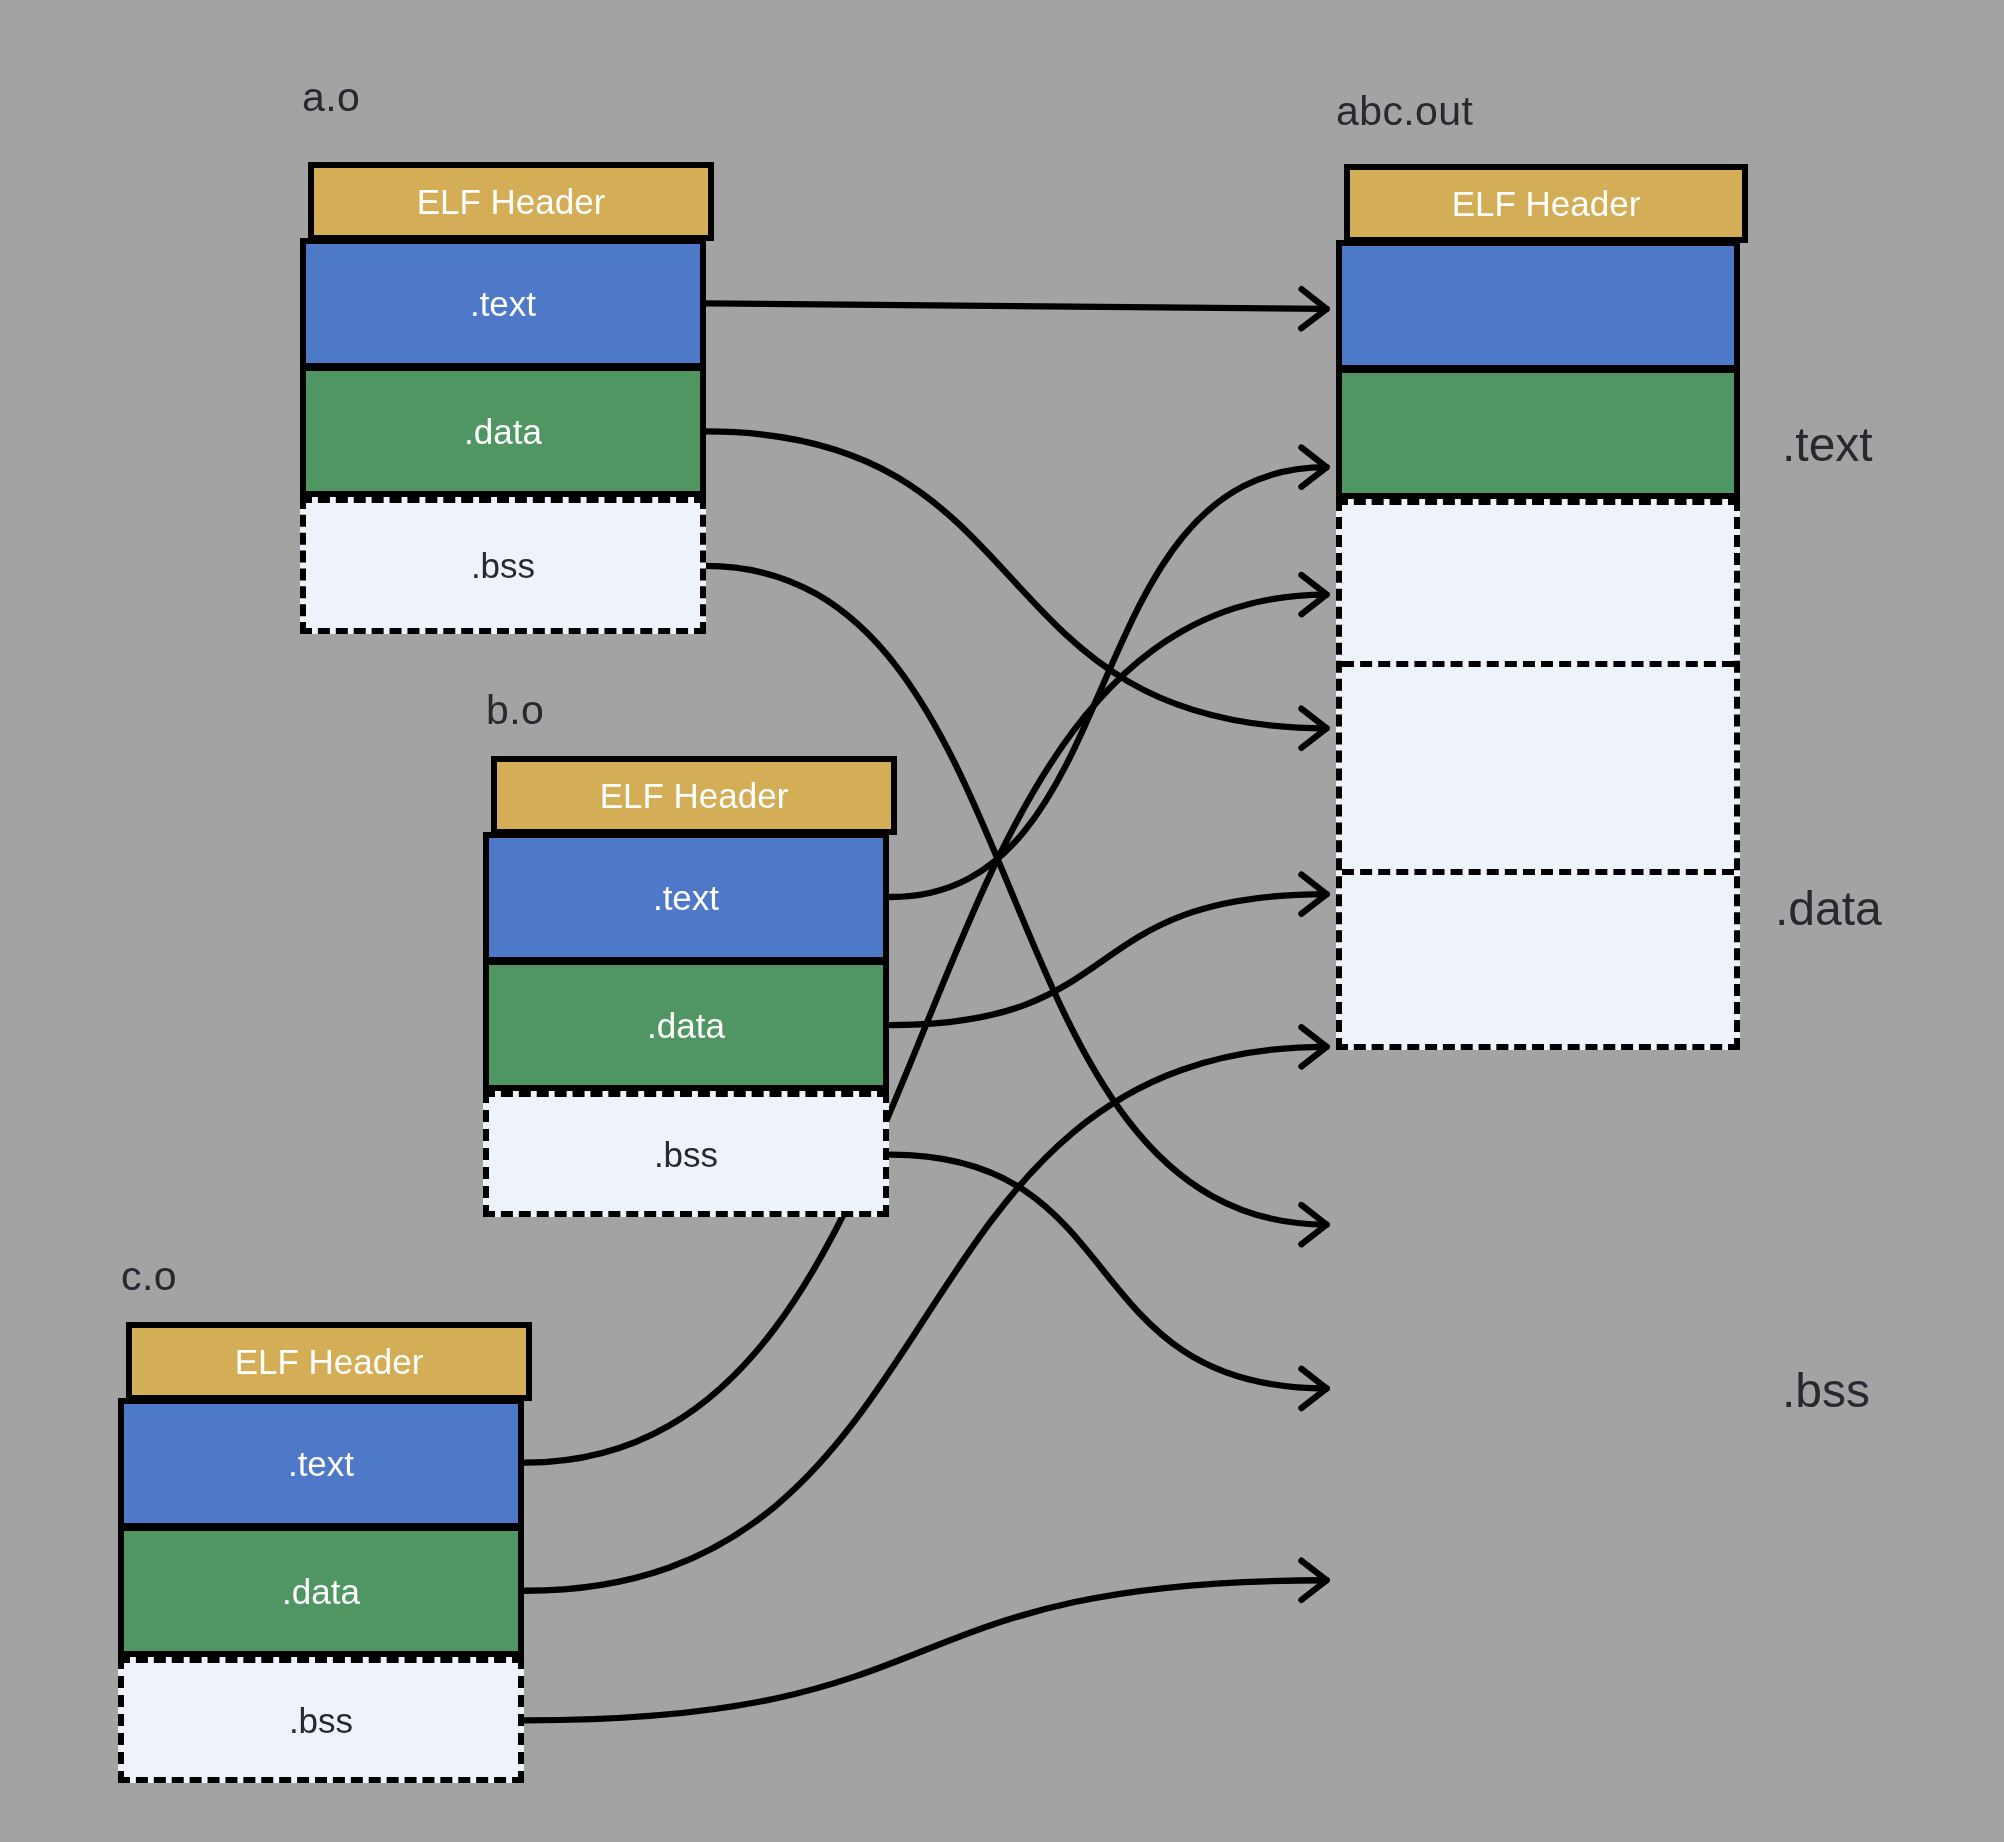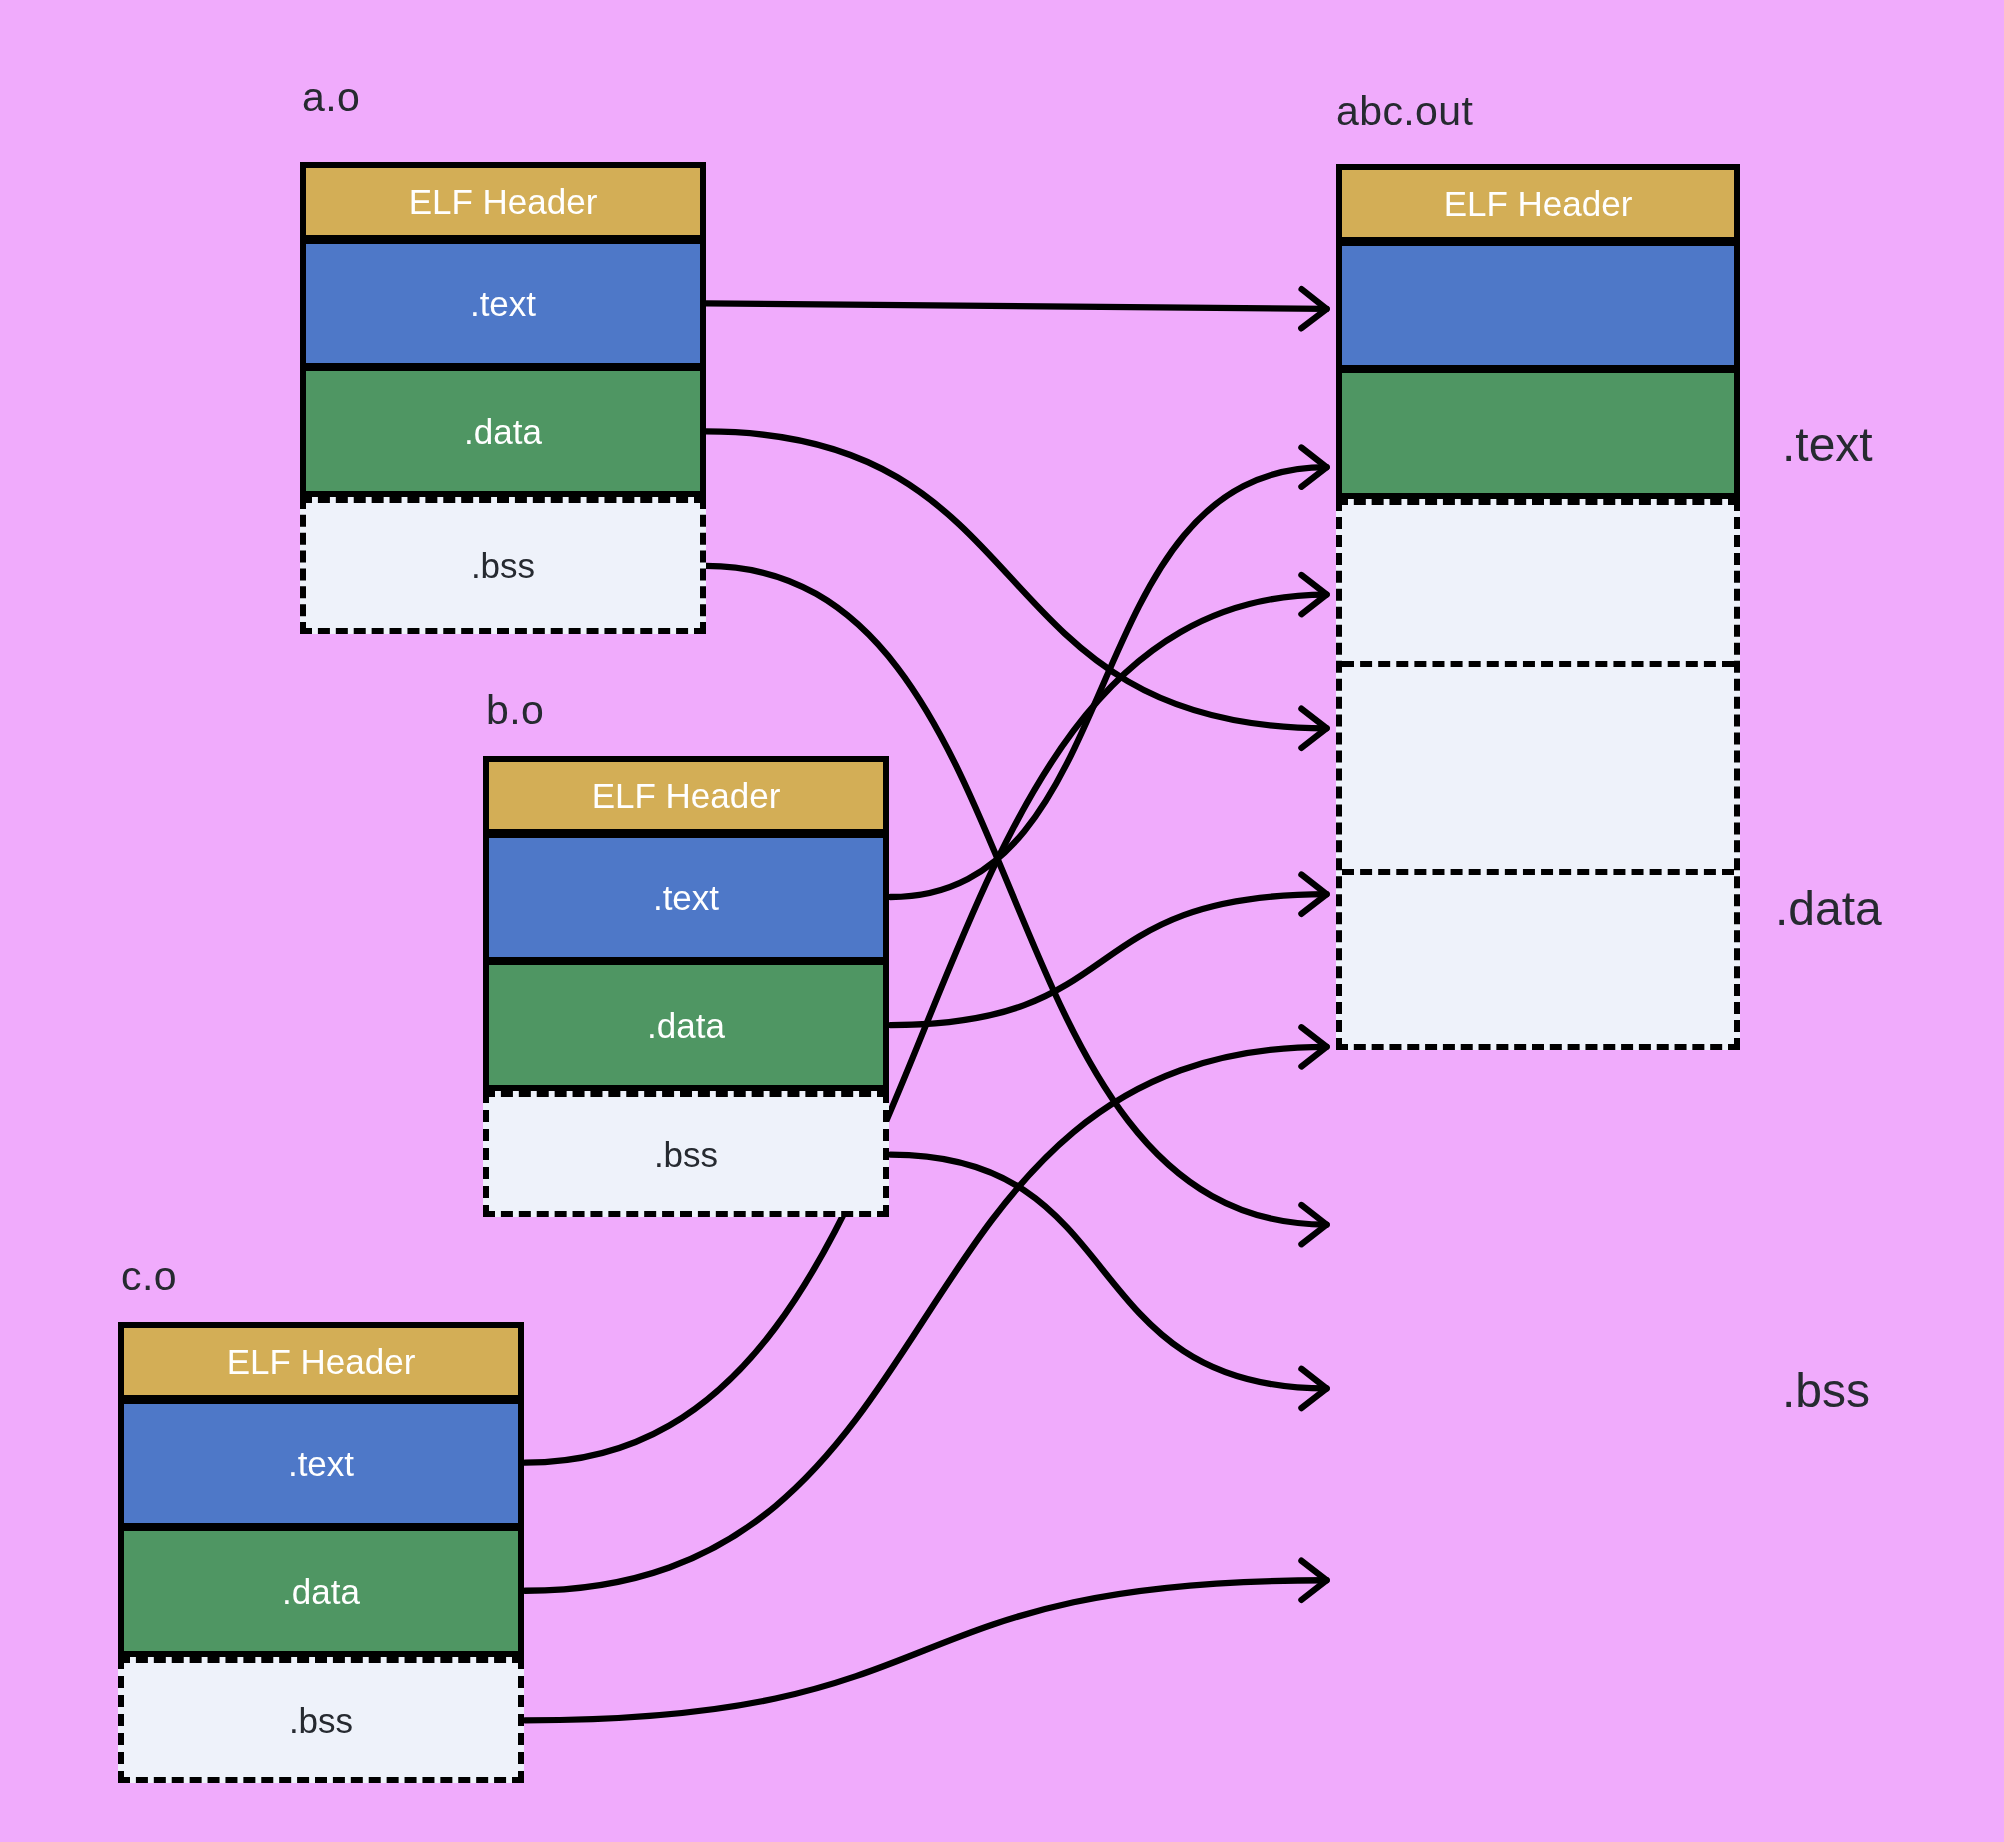--- a/index.html
+++ b/index.html
@@ -1,34 +1,34 @@
 <!DOCTYPE html>
 <html style="--elf-header-fill: #d3ae56; --text-fill: #4e78c8; --data-fill: #4f9663; --bss-fill: #eef2fa; --line: #000000; --label: #262a30;font-size:11.2px"><head>
 <meta charset="utf-8">
 <style>
   html,body{margin:0;padding:0;background:#ffffff;}
   body{width:2005px;height:1843px;position:relative;font-family:"Liberation Sans", sans-serif;}
-  .canvas{position:absolute;left:0;top:0;width:2005px;height:1843px;background:#f0abfc;overflow:hidden;}
+  .canvas{position:absolute;left:0;top:0;width:2005px;height:1843px;background:#a3a3a3;overflow:hidden;}
 
   .file-label{
     position:absolute;font-size:41px;line-height:1.15;color:var(--label,#262a30);
     white-space:nowrap;letter-spacing:0.4px;
   }
   .side-label{
     position:absolute;font-size:48px;line-height:1.1;color:var(--label,#262a30);
     white-space:nowrap;
   }
 
   .objbox{position:absolute;width:406px;}
   .sec{
     box-sizing:border-box;width:406px;border:6.3px solid var(--line,#000);
     display:flex;align-items:center;justify-content:center;position:relative;
   }
   .sec .sec-label{font-size:35px;color:#ffffff;line-height:1;}
-  .sec.elf{height:79px;background:var(--elf-header-fill,#d3ae56);}
+  .sec.elf{height:79px;background:var(--elf-header-fill,#d3ae56);margin-left:8px;}
   .sec.txt{height:131px;background:var(--text-fill,#4e78c8);margin-top:-3.5px;}
   .sec.dat{height:132px;background:var(--data-fill,#4f9663);margin-top:-3.5px;}
   .sec.bss{
     background:var(--bss-fill,#eef2fa);border-style:dashed;margin-top:0;
   }
   .sec.bss .sec-label{color:var(--label,#262a30);}
   .bss-a{height:137px;} .bss-b{height:126px;} .bss-c{height:126px;}
 
   
   .out-elf{height:82px;}

